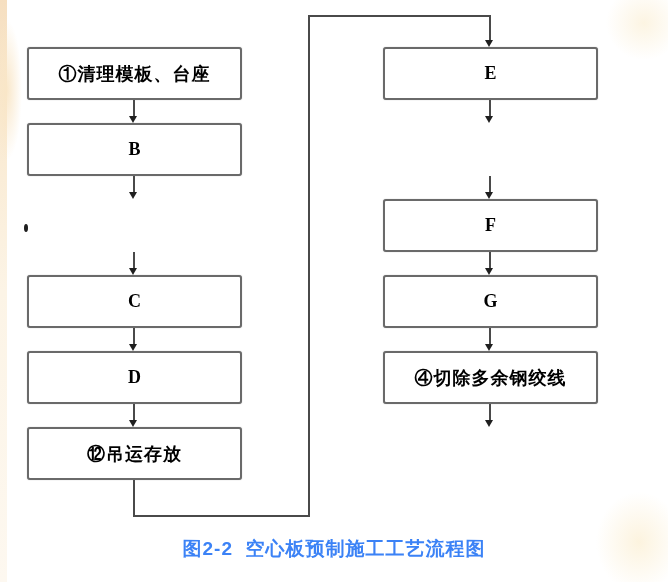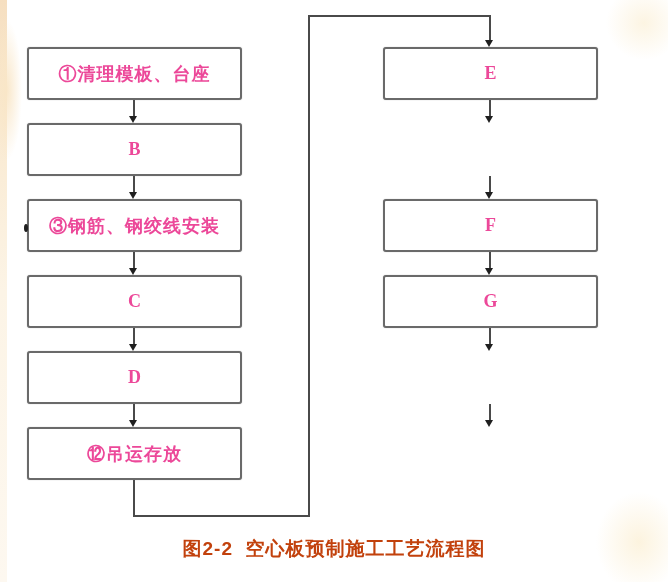--- a/index.html
+++ b/index.html
@@ -33,21 +33,21 @@
     position:absolute;
     box-sizing:border-box;
     height:53px;
     background:#ffffff;
     border:2px solid #6a6a6a;
     border-radius:3px;
     display:flex;align-items:center;justify-content:center;
     box-shadow:0 0 1px rgba(90,90,90,.5);
   }
   .box-label{
-    color:#ec4899;
+    color:#000000;
     font-size:18px;
     font-weight:bold;
     letter-spacing:1px;
     white-space:nowrap;
   }
   .box.letter .box-label{
     font-family:"Liberation Serif", serif;
     font-size:18px;
     letter-spacing:0;
   }
@@ -66,62 +66,62 @@
   .artifact{
     position:absolute;left:24px;top:224px;width:4px;height:8px;
     background:#1f1f1f;border-radius:50%;
   }
   .caption{
     position:absolute;
     left:0;top:536px;width:668px;
     text-align:center;
     font-weight:bold;
     font-size:19px;
-    color:#c2410c;
+    color:#3b82f6;
     white-space:pre;
     letter-spacing:1px;
   }
 </style>
 </head>
 <body>
 
 <div class="page">
 
   <div class="stain stain-left-strip"></div>
   <div class="stain stain-left-blob"></div>
   <div class="stain stain-top-right"></div>
   <div class="stain stain-bottom-right"></div>
 
   <div class="box col-l" style="top:47px">
     <span class="box-label">①清理模板、台座</span>
   </div>
   <div class="box col-l letter" style="top:123px">
     <span class="box-label">B</span>
   </div>
-  <div class="box col-l" style="top:199px">
-    <span class="box-label">③钢筋、钢绞线安装</span>
-  </div>
   <div class="box col-l letter" style="top:275px">
     <span class="box-label">C</span>
   </div>
   <div class="box col-l letter" style="top:351px">
     <span class="box-label">D</span>
   </div>
   <div class="box col-l" style="top:427px">
     <span class="box-label">⑫吊运存放</span>
   </div>
 
   <div class="box col-r letter" style="top:47px">
     <span class="box-label">E</span>
   </div>
   <div class="box col-r letter" style="top:275px;top:199px">
     <span class="box-label">F</span>
   </div>
   <div class="box col-r letter" style="top:275px">
     <span class="box-label">G</span>
+  </div>
+  <div class="box col-r" style="top:351px">
+    <span class="box-label">④切除多余钢绞线</span>
   </div>
 
   <div class="line v" style="left:133px;top:100px;height:16px"></div>
   <div class="ah" style="left:129px;top:116px"></div>
   <div class="line v" style="left:133px;top:176px;height:16px"></div>
   <div class="ah" style="left:129px;top:192px"></div>
   <div class="line v" style="left:133px;top:252px;height:16px"></div>
   <div class="ah" style="left:129px;top:268px"></div>
   <div class="line v" style="left:133px;top:328px;height:16px"></div>
   <div class="ah" style="left:129px;top:344px"></div>

